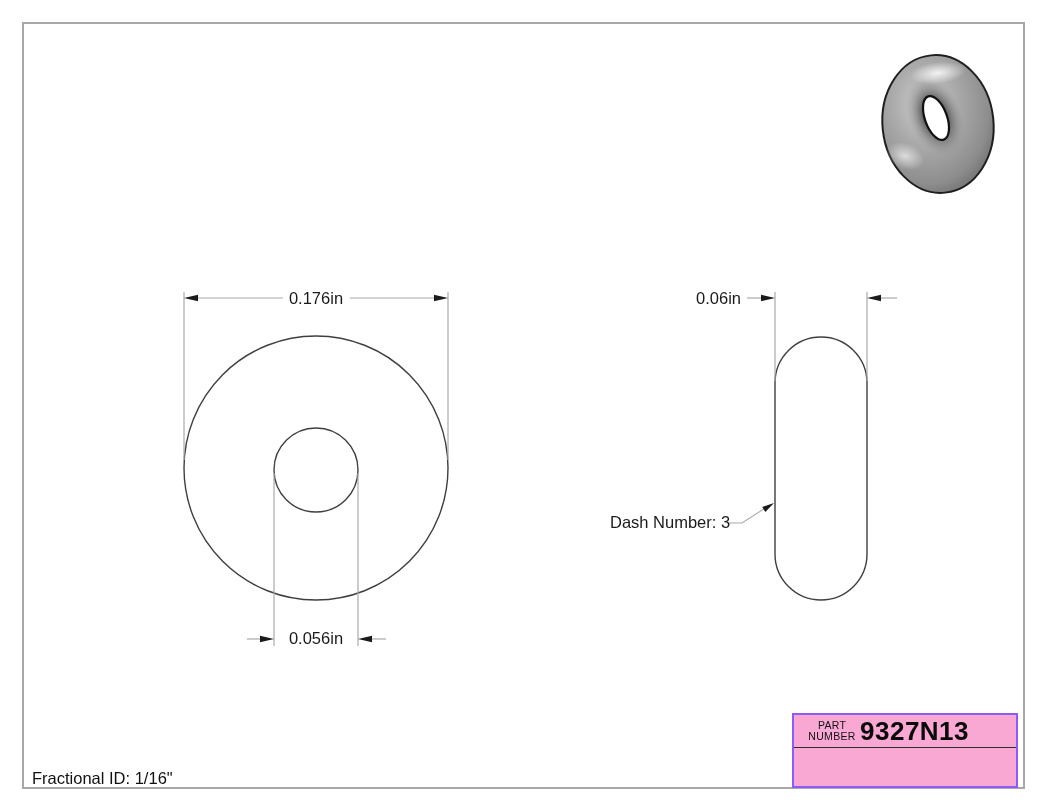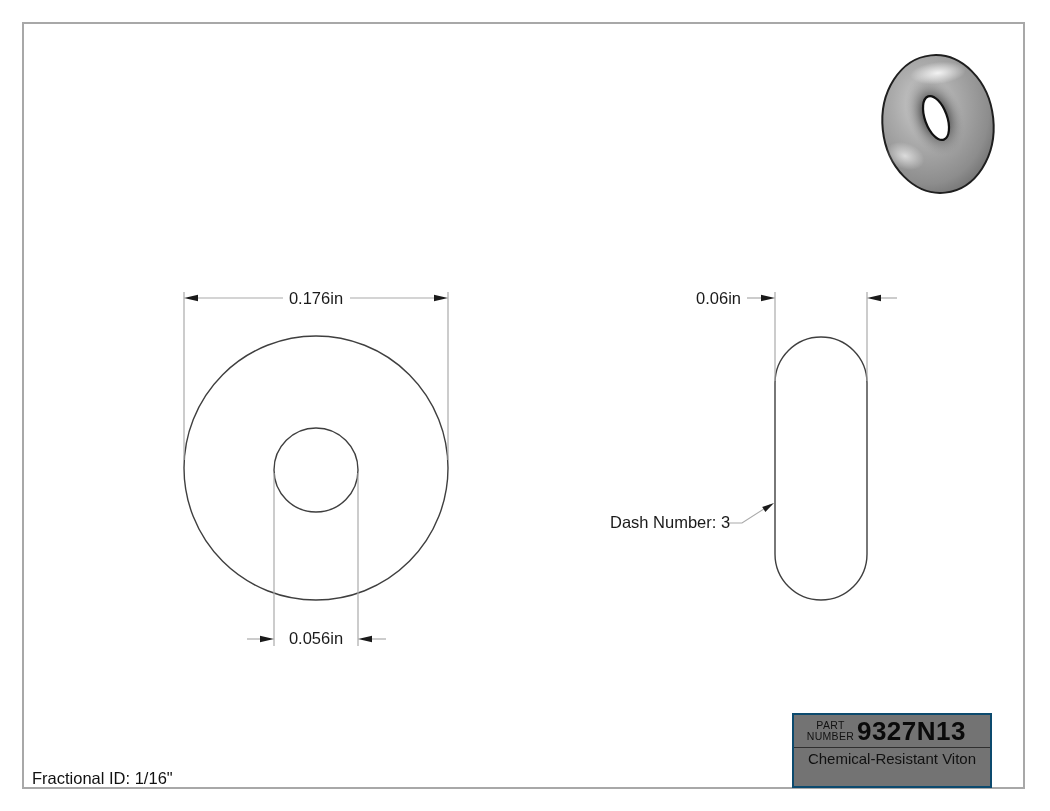--- a/index.html
+++ b/index.html
@@ -23,42 +23,42 @@
     left: 32px; top: 717px;
     font-size: 16.5px;
     line-height: 24.5px;
     color: #111111;
     white-space: pre;
   }
 
   .title-block {
     position: absolute;
     left: 792px; top: 713px;
-    width: 200px; height: 75px;
-    border: 2px solid #0c4a6e;
-    background: #737373;
+    width: 226px; height: 75px;
+    border: 2px solid #8b5cf6;
+    background: #f9a8d4;
   }
   .tb-row1 {
     height: 33px;
     display: flex;
     align-items: center;
     border-bottom: 1.5px solid #2f2f2f;
     padding-left: 10px;
   }
   .tb-label {
     width: 56px;
     text-align: center;
     font-size: 10.5px;
     line-height: 11px;
     letter-spacing: 0.3px;
     color: #111111;
   }
   .tb-number {
     flex: 1;
-    text-align: center;
+    text-align: left;
     padding-right: 24px;
     font-size: 26px;
     font-weight: bold;
     letter-spacing: 0.5px;
     color: #0a0a0a;
   }
   .tb-desc {
     padding-top: 2px;
     text-align: center;
     font-size: 15px;
@@ -160,15 +160,14 @@
 
 <div class="title-block">
   <div class="tb-row1">
     <div class="tb-label">
       <div>PART</div>
       <div>NUMBER</div>
     </div>
     <div class="tb-number">9327N13</div>
   </div>
   <div class="tb-desc">
-    <div>Chemical-Resistant Viton</div>
   </div>
 </div>
 
 </body></html>

